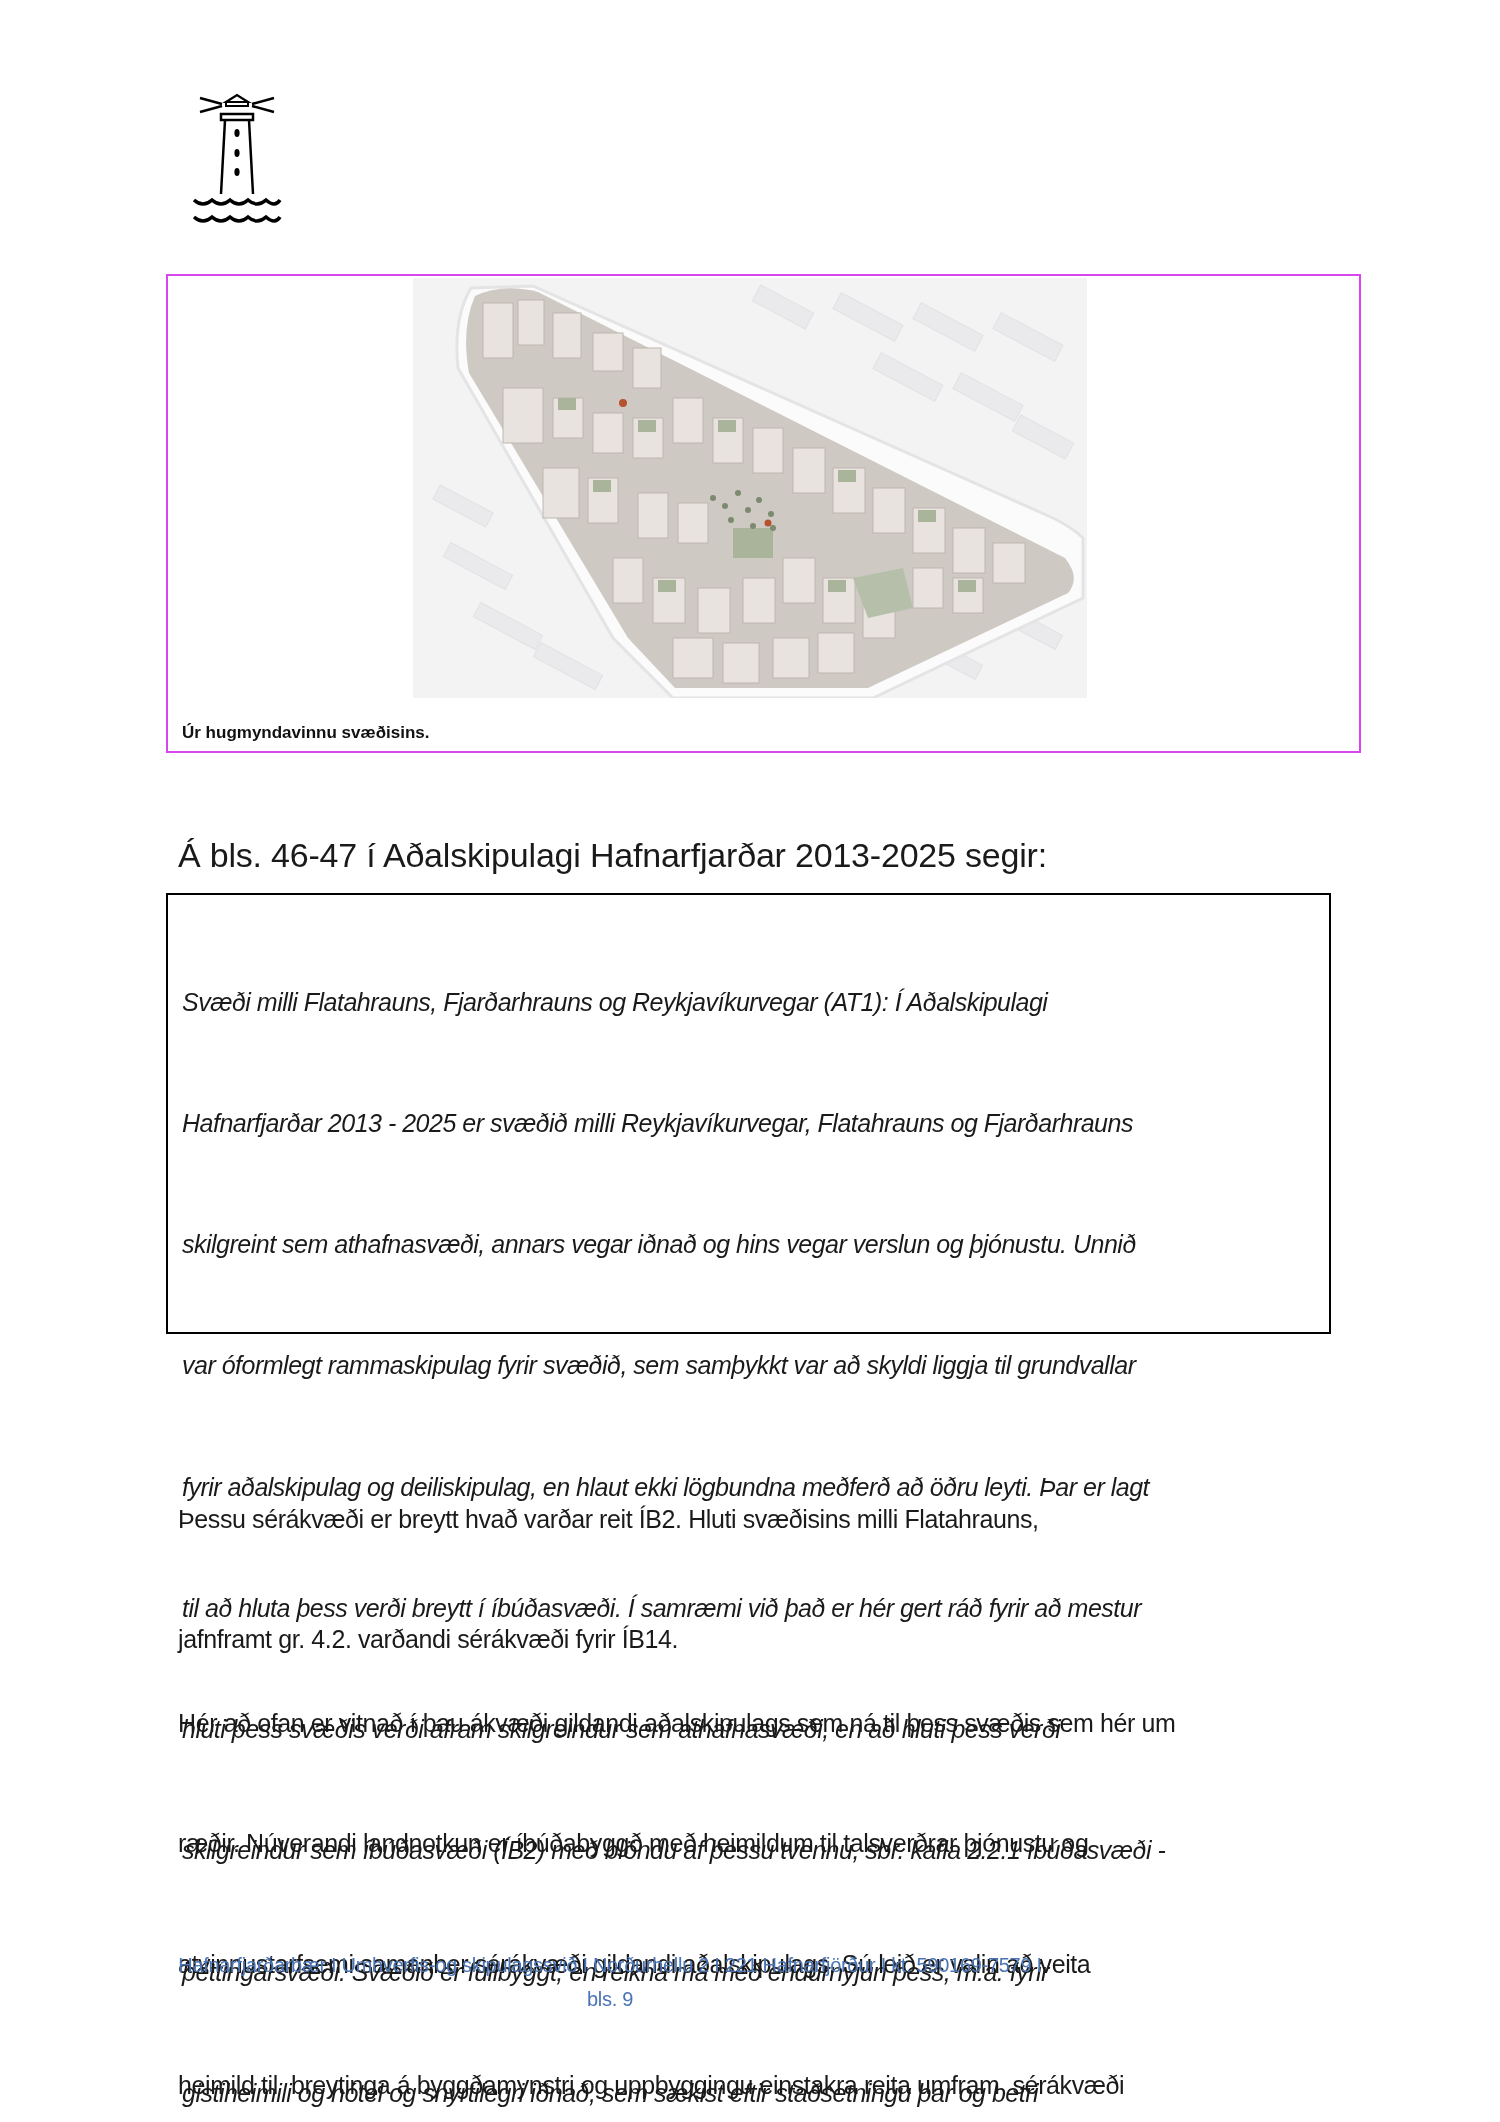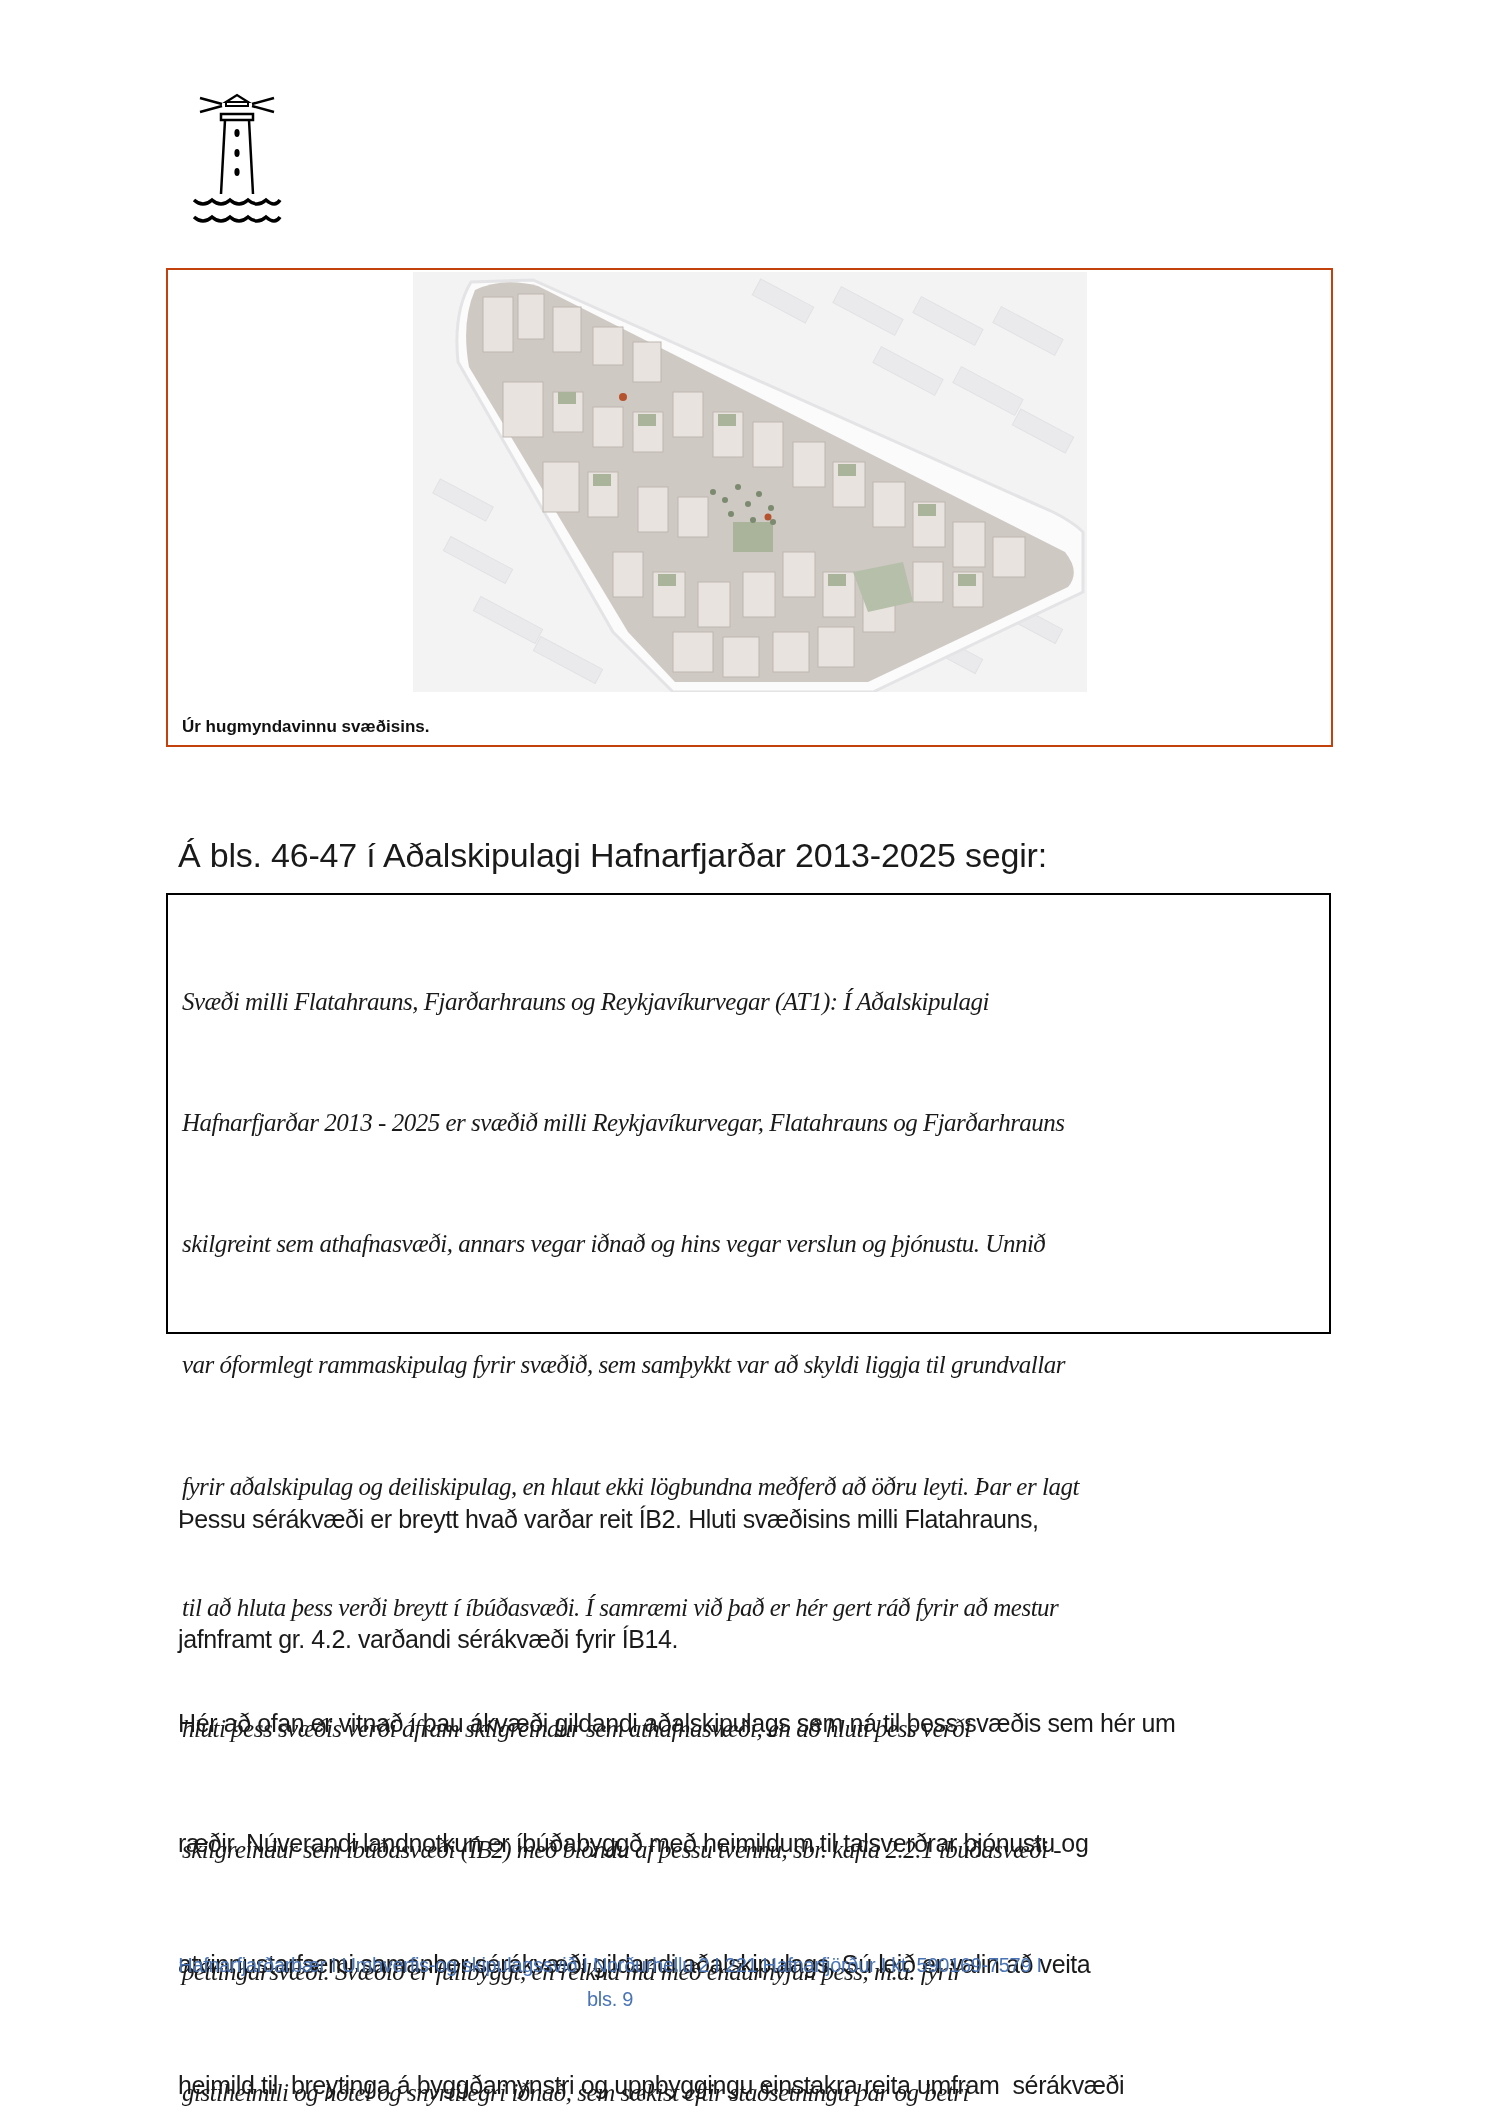--- a/index.html
+++ b/index.html
@@ -18,25 +18,26 @@
     .logo {
       position: absolute;
       left: 192px;
       top: 92px;
       width: 90px;
       height: 135px;
     }
     .figure-box {
       position: absolute;
       left: 166px;
-      top: 268px;
+      top: 274px;
       width: 1163px;
       height: 475px;
-      border: 2px solid #c2410c;
+      border: 2px solid #d946ef;
       background: #fff;
+      padding-left: 28px;
     }
     .figure-image {
       position: absolute;
       left: 245px;
       top: 2px;
       width: 674px;
       height: 420px;
       background: #f4f4f5;
       overflow: hidden;
     }
@@ -57,21 +58,20 @@
       letter-spacing: -0.2px;
     }
     .quote-box {
       position: absolute;
       left: 166px;
       top: 893px;
       width: 1161px;
       height: 437px;
       border: 2px solid #000;
       box-sizing: content-box;
-      font-family: Liberation Serif, serif;
     }
     .quote-text {
       position: absolute;
       left: 14px;
       top: 6px;
       width: 1150px;
       font-size: 25px;
       font-style: italic;
       line-height: 40.4px;
       color: #1a1a1a;

